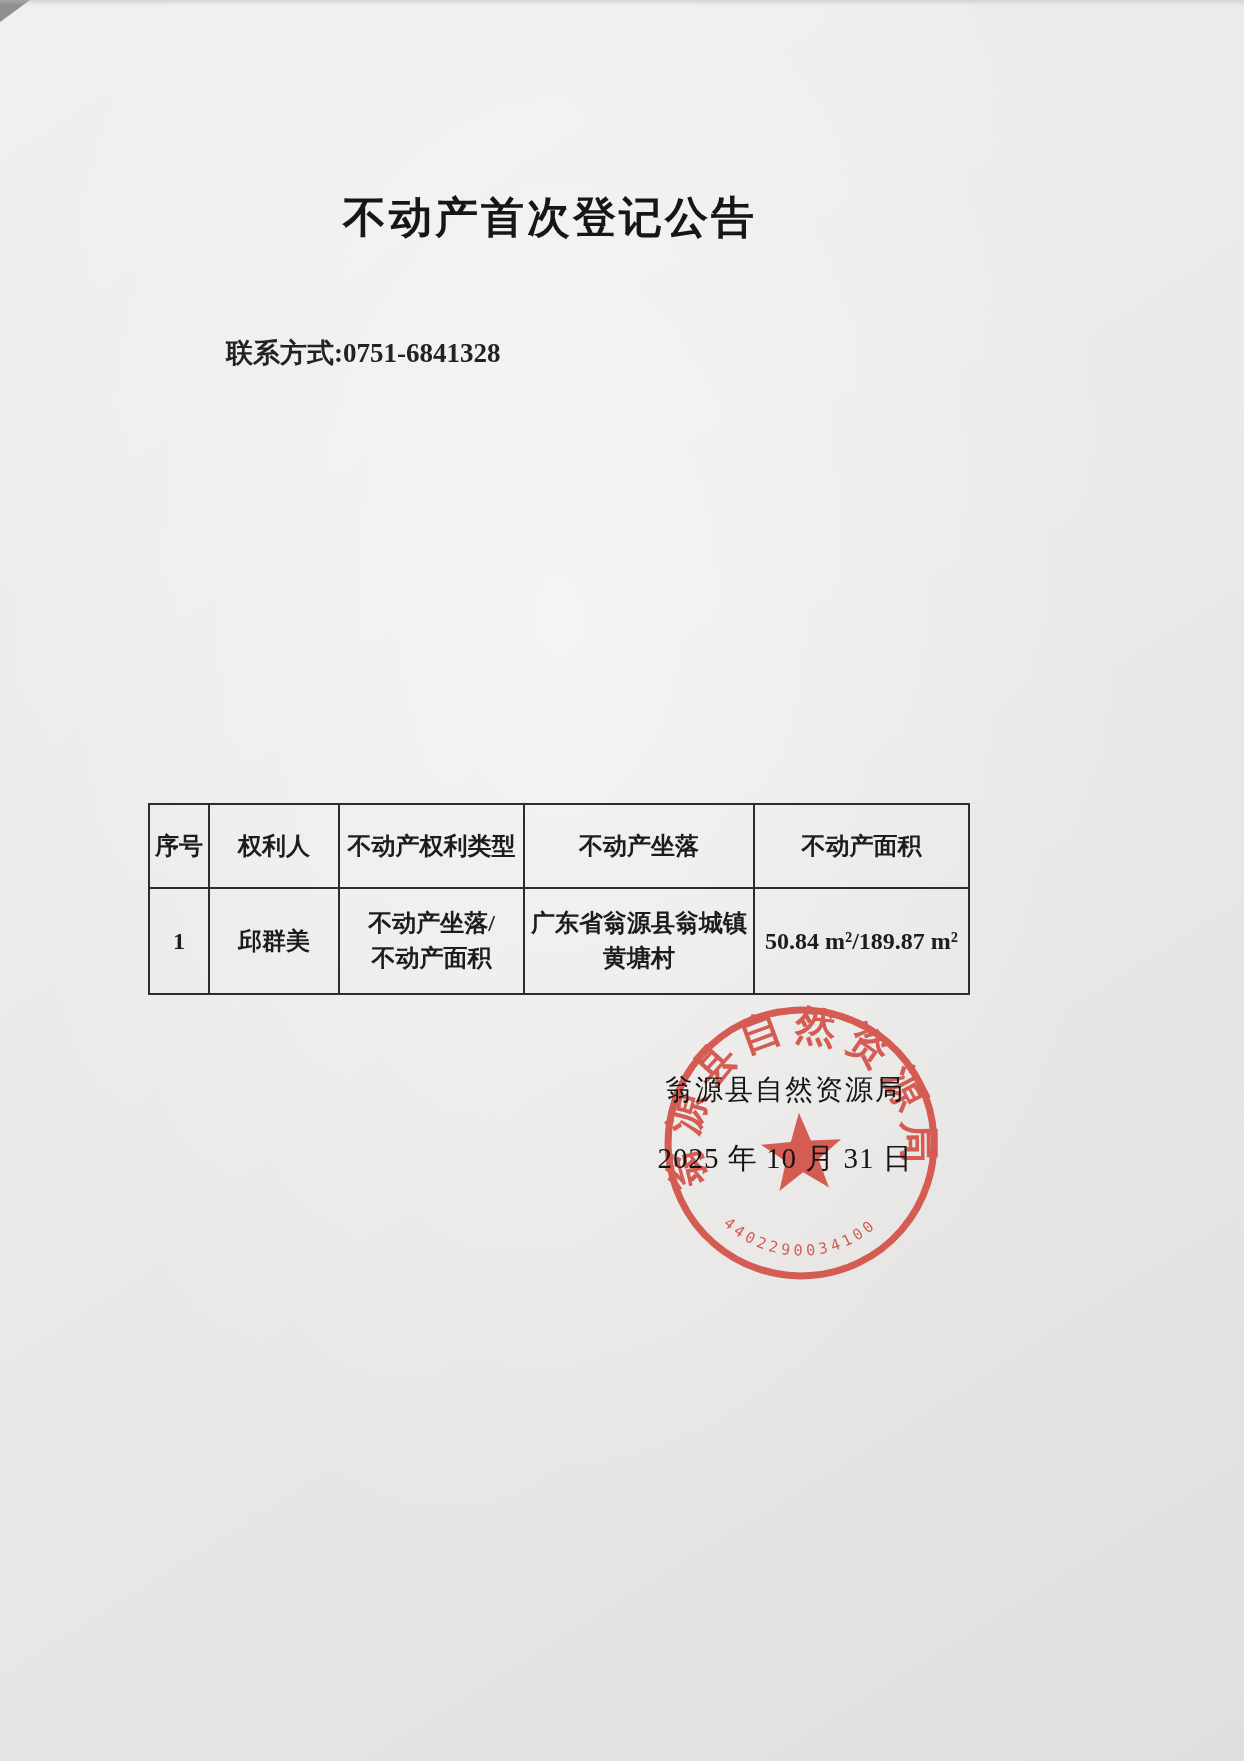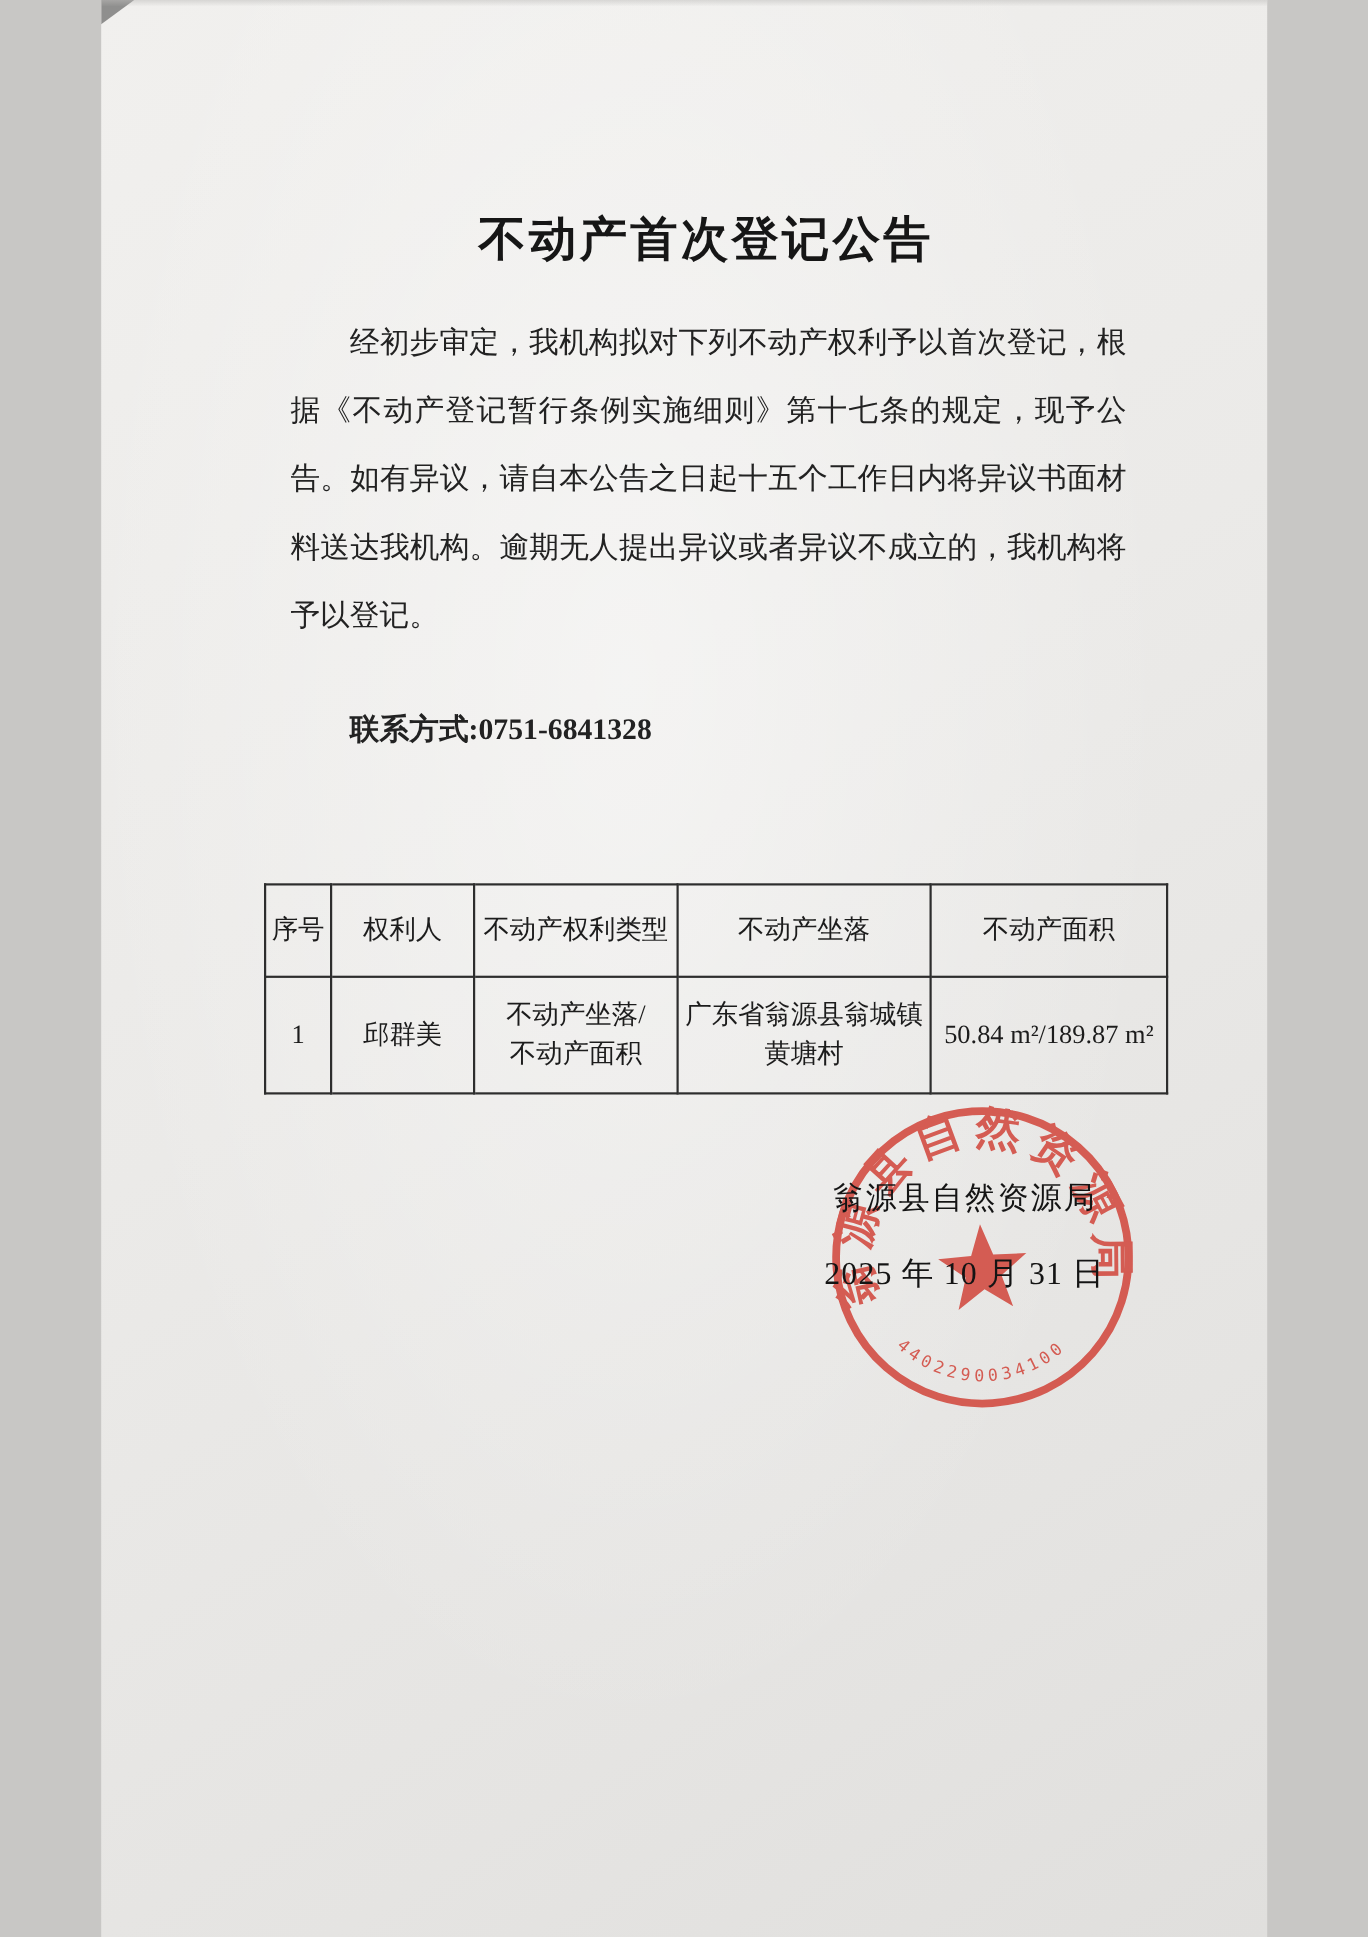--- a/index.html
+++ b/index.html
@@ -1,17 +1,17 @@
 <!DOCTYPE html>
 <html><head>
 <meta charset="utf-8">
 <style>
   html,body{margin:0;padding:0;background:#c8c7c5;}
   .page{
-    position:relative;width:1060px;height:1761px;margin:0 auto;overflow:hidden;
+    position:relative;width:1244px;height:1761px;margin:0 auto;overflow:hidden;
     background:
       radial-gradient(ellipse at 45% 35%, rgba(255,255,255,.45), rgba(255,255,255,0) 60%),
       linear-gradient(148deg,#f1f0ee 0%,#ebeae8 45%,#e5e4e2 78%,#e0dfdd 100%);
     font-family:"Liberation Serif","DejaVu Serif",serif;
     color:#1e1e1e;
   }
   .scan-corner{
     position:absolute;top:0;left:0;width:0;height:0;
     border-top:22px solid rgba(45,45,45,.50);
     border-right:30px solid transparent;
@@ -27,21 +27,21 @@
   }
   .body-text p{margin:0;text-indent:2em;}
   .body-text p.p-contact{margin-top:42px;font-weight:bold;}
   .doc-table{
     position:absolute;top:803px;left:148px;width:820px;
     border-collapse:collapse;table-layout:fixed;
     font-size:24px;color:#1c1c1c;background:transparent;
   }
   .doc-table th,.doc-table td{
     border:2px solid #2d2d2d;text-align:center;vertical-align:middle;
-    font-weight:normal;padding:2px 4px;line-height:35px;
+    font-weight:bold;padding:2px 4px;line-height:35px;
   }
   .doc-table thead th{height:78px;}
   .doc-table tbody td{height:100px;}
   .col-no{width:60px;}.col-holder{width:130px;}.col-type{width:185px;}
   .col-loc{width:230px;}.col-area{width:215px;}
   .cell-line{display:block;line-height:35px;}
   .signature-block{
     position:absolute;left:640px;top:1072px;width:290px;
     text-align:center;color:#141414;z-index:3;
   }
@@ -56,21 +56,20 @@
 <body>
 
 <div class="page">
 
   <div class="scan-corner"></div>
   <div class="scan-edge-top"></div>
 
   <h1 class="doc-title">不动产首次登记公告</h1>
 
   <div class="body-text">
-    <p>经初步审定，我机构拟对下列不动产权利予以首次登记，根据《不动产登记暂行条例实施细则》第十七条的规定，现予公告。如有异议，请自本公告之日起十五个工作日内将异议书面材料送达我机构。逾期无人提出异议或者异议不成立的，我机构将予以登记。</p>
     <p class="p-contact">联系方式:0751-6841328</p>
   </div>
 
   <table class="doc-table">
     <colgroup>
       <col class="col-no">
         <col class="col-holder">
         <col class="col-type">
       <col class="col-loc">
         <col class="col-area">

